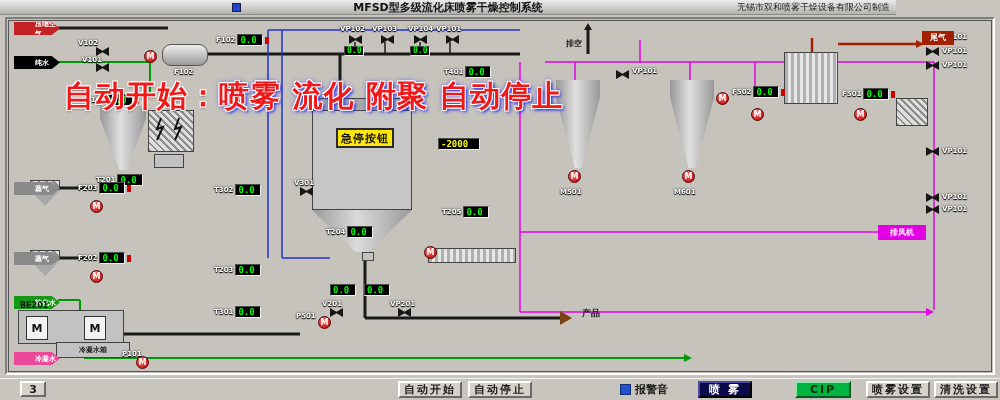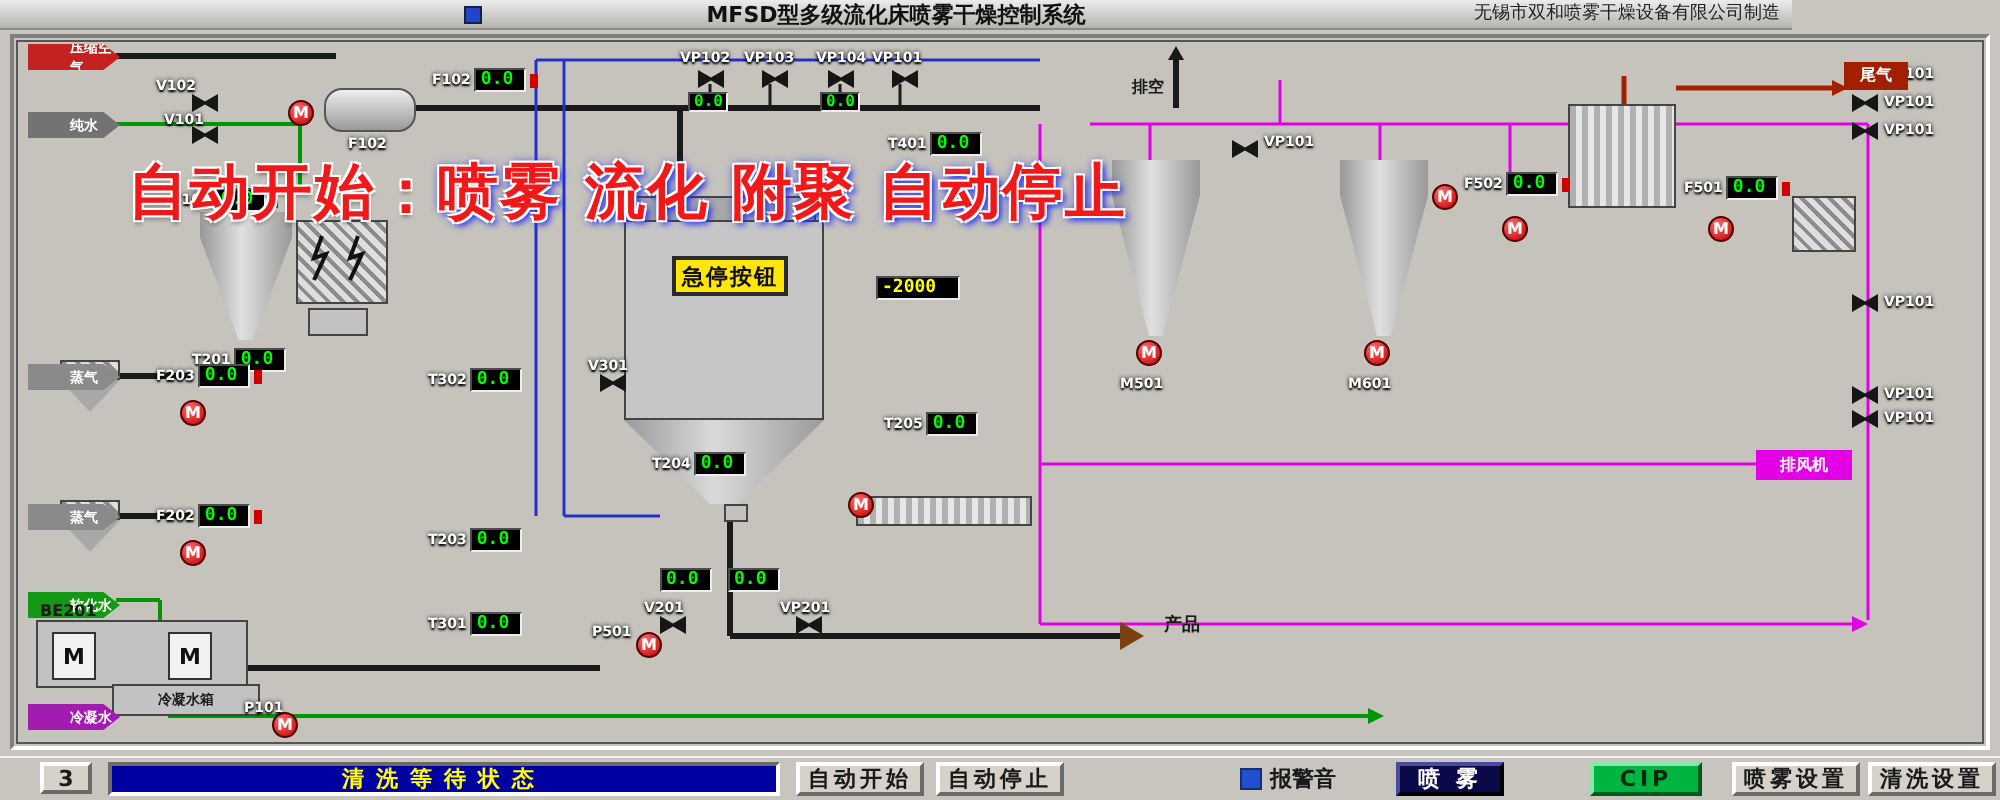--- a/index.html
+++ b/index.html
@@ -106,25 +106,25 @@
   <g stroke="#a22000" stroke-width="2.5" fill="none">
     <polyline points="838,44 918,44"></polyline>
     <polyline points="812,52 812,38"></polyline>
   </g>
   <polygon fill="#a22000" points="916,40 924,44 916,48"></polygon>
   <polygon fill="#1a1a1a" points="584,30 592,30 588,23"></polygon>
   <polygon fill="#7a4210" points="560,311 560,325 572,318"></polygon>
 </svg>
 
 <div class="arrowl" style="left:14px;top:22px;background:#c42222">压缩空气</div>
-<div class="arrowl" style="left:14px;top:56px;background:#737373">纯水</div>
+<div class="arrowl" style="left:14px;top:56px;background:#000000">纯水</div>
 <div class="arrowl" style="left:14px;top:182px;background:#8a8a8a">蒸气</div>
 <div class="arrowl" style="left:14px;top:252px;background:#8a8a8a">蒸气</div>
 <div class="arrowl" style="left:14px;top:296px;background:#159815">软化水</div>
-<div class="arrowl" style="left:14px;top:352px;background:#a21caf">冷凝水</div>
+<div class="arrowl" style="left:14px;top:352px;background:#ec4899">冷凝水</div>
 
 <div class="abs eq vessel" style="left:162px;top:44px;width:46px;height:22px"></div>
 <div class="lbl" style="left:174px;top:68px">F102</div>
 
 <div class="abs eq cyc" style="left:100px;top:106px;width:46px;height:64px"></div>
 <div class="abs eq hatch" style="left:148px;top:110px;width:46px;height:42px">
   <svg width="44" height="30" style="position:absolute;left:2px;top:5px">
     <polyline points="10,2 6,13 12,11 6,24" stroke="#111" stroke-width="2" fill="none"></polyline>
     <polyline points="28,2 24,13 30,11 24,24" stroke="#111" stroke-width="2" fill="none"></polyline>
   </svg>
@@ -284,21 +284,20 @@
 <div class="tagbox" style="left:922px;top:31px;width:32px;height:14px;background:#a22000">尾气</div>
 <div class="lbl dk big" style="left:582px;top:309px">产品</div>
 <div class="tagbox" style="left:878px;top:225px;width:48px;height:15px;background:#e400e4">排风机</div>
 
 <div id="wm">
   <span class="w1">自动开始：</span><span class="w2">喷雾 流化 附聚 自动停止</span>
 </div>
 
 <div class="abs" id="bottombar">
   <div class="btn" style="left:20px;top:2px;width:26px;height:16px;letter-spacing:0">3</div>
-  <div id="statusbar">清洗等待状态</div>
   <div class="btn" style="left:398px;top:2px;width:64px;height:17px">自动开始</div>
   <div class="btn" style="left:468px;top:2px;width:64px;height:17px">自动停止</div>
   <div id="mutegrp">
     <span id="muteicon"></span>
     <span>报警音</span>
   </div>
   <div class="btn dark" style="left:698px;top:2px;width:54px;height:17px">喷 雾</div>
   <div class="btn grn" style="left:795px;top:2px;width:56px;height:17px">CIP</div>
   <div class="btn" style="left:866px;top:2px;width:64px;height:17px">喷雾设置</div>
   <div class="btn" style="left:934px;top:2px;width:64px;height:17px">清洗设置</div>

